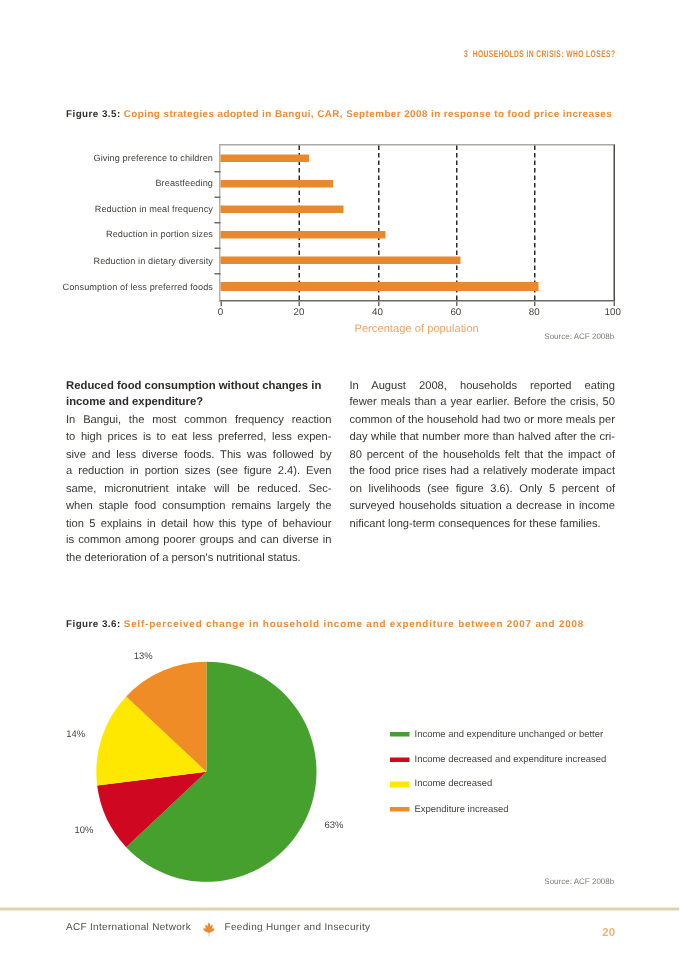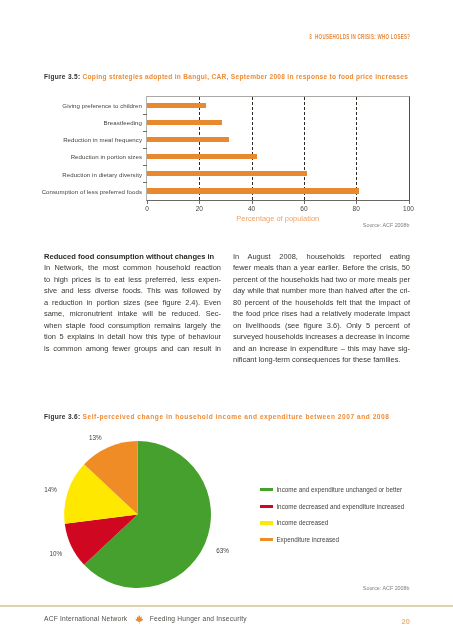--- a/index.html
+++ b/index.html
@@ -98,39 +98,40 @@
       <div class="xtick" style="left: 312.2px; top: 112.5px; height: 3.5px;"></div>
       <div class="xlabel" style="left: 300.2px; top: 117px; width: 24px;">80</div>
       <div class="xtick" style="left: 364.5px; top: 112.5px; height: 3.5px;"></div>
       <div class="xlabel" style="left: 352.5px; top: 117px; width: 24px;">100</div>
       <div class="axis-title" style="left: 102px; width: 263.5px; top: 125.8px;">Percentage of population</div>
       <div class="source" style="right: 0.5px; top: 134.1px;">Source: ACF 2008b</div>
     </div>
 
   <div class="col" id="leftcol" style="left:44px;top:251px;">
       <div class="tline bold">Reduced food consumption without changes in</div>
-      <div class="tline">In Network, the most common household reaction</div>
+      <div class="tline bold last">income and expenditure?</div>
+      <div class="tline">In Bangui, the most common frequency reaction</div>
       <div class="tline">to high prices is to eat less preferred, less expen-</div>
       <div class="tline">sive and less diverse foods. This was followed by</div>
       <div class="tline">a reduction in portion sizes (see figure 2.4). Even</div>
       <div class="tline">same, micronutrient intake will be reduced. Sec-</div>
       <div class="tline">when staple food consumption remains largely the</div>
       <div class="tline">tion 5 explains in detail how this type of behaviour</div>
-      <div class="tline">is common among fewer groups and can result in</div>
+      <div class="tline">is common among poorer groups and can diverse in</div>
+      <div class="tline last">the deterioration of a person's nutritional status.</div>
     </div>
   <div class="col" id="rightcol" style="left:233px;top:251px;">
       <div class="tline">In August 2008, households reported eating</div>
       <div class="tline">fewer meals than a year earlier. Before the crisis, 50</div>
-      <div class="tline">percent of the households had two or more meals per</div>
+      <div class="tline">common of the household had two or more meals per</div>
       <div class="tline">day while that number more than halved after the cri-</div>
       <div class="tline">80 percent of the households felt that the impact of</div>
       <div class="tline">the food price rises had a relatively moderate impact</div>
       <div class="tline">on livelihoods (see figure 3.6). Only 5 percent of</div>
-      <div class="tline">surveyed households increases a decrease in income</div>
-      <div class="tline">and an increase in expenditure – this may have sig-</div>
+      <div class="tline">surveyed households situation a decrease in income</div>
       <div class="tline last">nificant long-term consequences for these families.</div>
     </div>
 
   <div class="figcap" style="top:413.4px">
     <span class="num">Figure 3.6:</span>
     <span class="txt" style="letter-spacing:0.55px">Self-perceived change in household income and expenditure between 2007 and 2008</span>
   </div>
 
   <div id="piechart">
       <svg width="240" height="170" style="position: absolute; left: 0px; top: 0px;">

